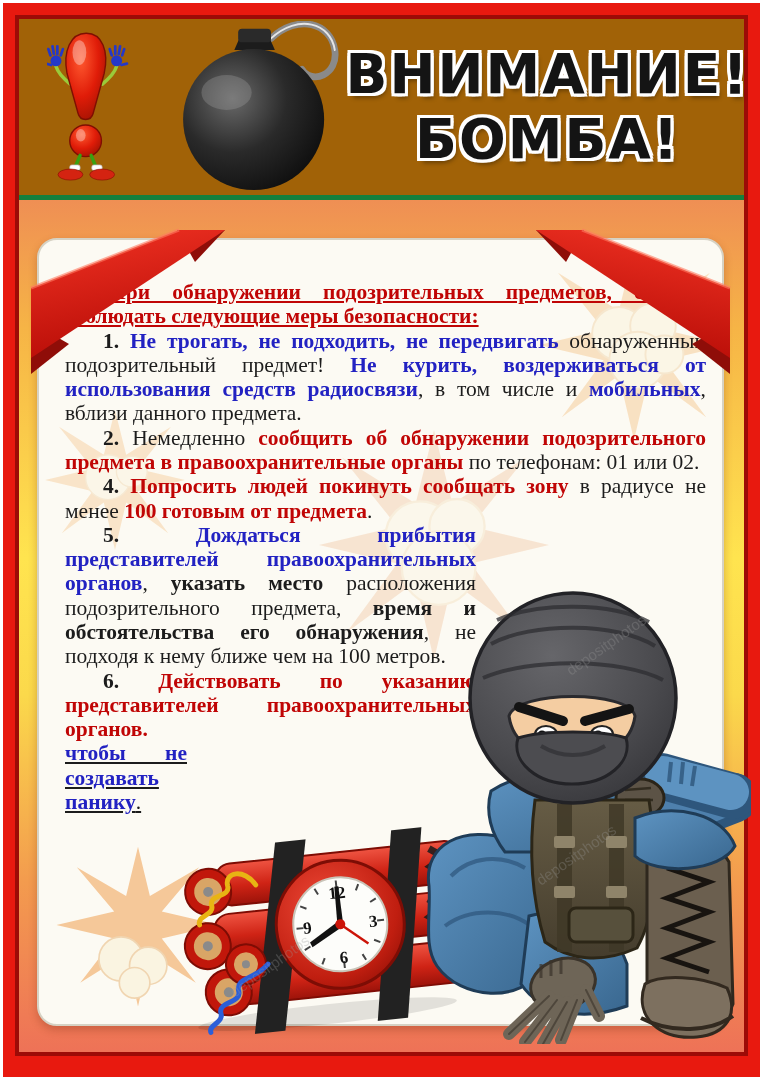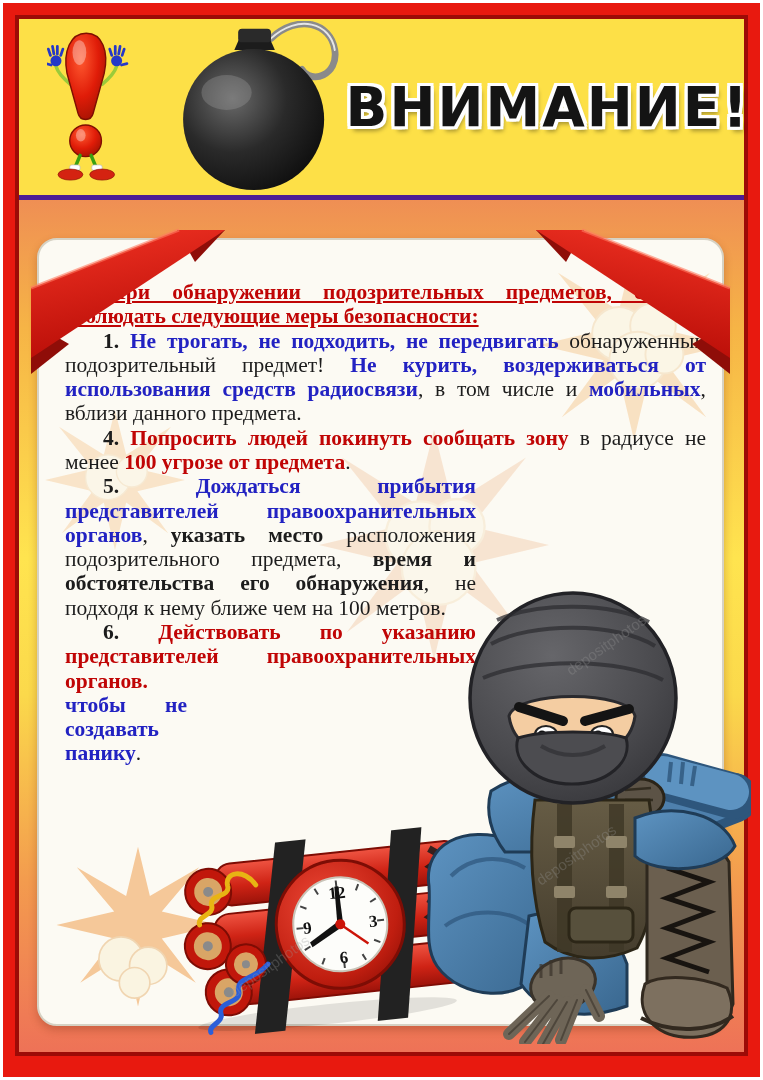--- a/index.html
+++ b/index.html
@@ -3,21 +3,21 @@
 <meta charset="utf-8">
 <style>
   html,body{margin:0;padding:0;background:#ffffff;}
   .poster{position:relative;width:763px;height:1080px;background:#ffffff;overflow:hidden;
           font-family:"Liberation Serif","DejaVu Serif",serif;}
   
   .border-red{position:absolute;inset:3px;background:#e8190f;}
   .border-dark{position:absolute;left:15px;right:15px;top:15px;bottom:24px;background:#9c0b07;}
   .inner{position:absolute;left:19px;right:19px;top:19px;bottom:28px;display:flex;flex-direction:column;}
   
-  .header{position:relative;height:176px;background:#fde047;border-bottom:5px solid #4c1d95;flex:0 0 auto;}
+  .header{position:relative;height:176px;background:#a16207;border-bottom:5px solid #15803d;flex:0 0 auto;}
   .char-svg{position:absolute;left:28px;top:6px;height:162px;}
   .bomb-svg{position:absolute;left:138px;top:2px;height:172px;}
   .title-block{position:absolute;left:340px;right:8px;top:0;bottom:0;display:flex;flex-direction:column;
                align-items:center;justify-content:center;gap:10px;}
   .title-line{font-family:"DejaVu Sans","Liberation Sans",sans-serif;font-weight:900;color:#141414;
               font-size:55px;letter-spacing:2px;line-height:1;white-space:nowrap;
               text-shadow:-3px -3px 0 #fff,3px -3px 0 #fff,-3px 3px 0 #fff,3px 3px 0 #fff,
                           -3px 0 0 #fff,3px 0 0 #fff,0 -3px 0 #fff,0 3px 0 #fff,3px 5px 4px rgba(0,0,0,.35);}
   
   .bodyband{position:relative;flex:1;
@@ -27,21 +27,21 @@
   
   .ribbon{position:absolute;width:250px;height:150px;z-index:6;}
   .ribbon.left{left:8px;top:26px;}
   .ribbon.right{right:10px;top:26px;transform:scaleX(-1);}
   
   .textzone{position:absolute;left:26px;right:16px;top:40px;z-index:3;
             font-size:21.5px;line-height:1.13;color:#1c1c1c;}
   .para{text-align:justify;text-indent:38px;margin:0;}
   .intro{color:#c00505;font-weight:bold;text-decoration:underline;text-indent:44px;}
   .narrow{margin-right:230px;}
-  .tail{width:122px;text-indent:0;}
+  .tail{width:122px;text-indent:0;text-decoration:underline;}
   .seg-black{color:#1c1c1c;} .seg-blue{color:#2222c2;margin-top:24px;} .seg-red{color:#c00505;} .seg-b{font-weight:bold;}
   
   .burst{position:absolute;z-index:1;}
   
   .figure{position:absolute;left:402px;top:386px;width:330px;height:458px;z-index:5;}
   .timebomb{position:absolute;left:150px;top:638px;width:310px;height:188px;z-index:4;transform:rotate(-6deg);}
   .wm{fill:#9a9a9a;opacity:.30;font-family:"Liberation Sans",sans-serif;font-size:15px;}
 </style>
 </head>
 <body>
@@ -96,20 +96,21 @@
         <path d="M118,18 C146,-8 180,2 184,30 C188,56 160,66 150,50" fill="none" stroke="#8a8a8a" stroke-width="7" stroke-linecap="round"></path>
         <path d="M118,18 C146,-8 180,2 184,30" fill="none" stroke="#e6e6e6" stroke-width="2" stroke-linecap="round"></path>
         <path d="M80,30 L122,30 L114,12 L88,12 Z" fill="#1c1c1c"></path>
         <rect x="84" y="8" width="34" height="14" rx="4" fill="#2a2a2a"></rect>
         <circle cx="100" cy="102" r="73" fill="url(#bmbG)"></circle>
         <ellipse cx="72" cy="74" rx="26" ry="18" fill="#9a9a9a" opacity="0.35"></ellipse>
       </svg>
 
       <div class="title-block">
         <div class="title-line">ВНИМАНИЕ!</div>
+        <div class="title-line">БОМБА!</div>
       </div>
     </div>
 
     <div class="bodyband">
 
       <div class="card">
 
         <svg class="burst" style="left:500px;top:10px;width:190px;height:190px;opacity:.35" viewBox="0 0 100 100">
           <polygon points="50,0 58,32 90,12 66,42 100,50 66,58 88,88 58,66 50,100 42,66 12,88 34,58 0,50 34,42 10,12 42,32" fill="#f3b46a"></polygon>
           <circle cx="42" cy="44" r="14" fill="#fbf0d0" stroke="#ecc58a"></circle>
@@ -131,21 +132,22 @@
         <svg class="burst" style="left:14px;top:600px;width:170px;height:170px;opacity:.55" viewBox="0 0 100 100">
           <polygon points="50,4 57,33 86,16 64,42 98,50 64,58 84,84 57,67 50,98 43,67 16,84 36,58 2,50 36,42 14,16 43,33" fill="#f0a050"></polygon>
           <circle cx="40" cy="70" r="13" fill="#faf0d4" stroke="#e8b87c"></circle>
             <circle cx="56" cy="74" r="11" fill="#faf0d4" stroke="#e8b87c"></circle>
           <circle cx="48" cy="84" r="9" fill="#faf0d4" stroke="#e8b87c"></circle>
         </svg>
 
         <div class="textzone">
           <p class="para intro">При обнаружении подозрительных предметов, следует соблюдать следующие меры безопасности:</p>
           <p class="para"><span class="seg-black seg-b">1. </span><span class="seg-blue seg-b">Не трогать, не подходить, не передвигать</span><span class="seg-black"> обнаруженный подозрительный предмет! </span><span class="seg-blue seg-b">Не курить, воздерживаться от использования средств радиосвязи</span><span class="seg-black">, в том числе и </span><span class="seg-blue seg-b">мобильных</span><span class="seg-black">, вблизи данного предмета.</span></p>
-          <p class="para"><span class="seg-black seg-b">4. </span><span class="seg-red seg-b">Попросить людей покинуть сообщать зону</span><span class="seg-black"> в радиусе не менее </span><span class="seg-red seg-b">100 угрозе от предмета</span><span class="seg-black">.</span></p>
+          <p class="para"><span class="seg-black seg-b">2. </span><span class="seg-black">Немедленно </span><span class="seg-red seg-b">сообщить об обнаружении подозрительного предмета в правоохранительные органы</span><span class="seg-black"> по телефонам: 01 или 02.</span></p>
+          <p class="para"><span class="seg-black seg-b">4. </span><span class="seg-red seg-b">Попросить людей покинуть сообщать зону</span><span class="seg-black"> в радиусе не менее </span><span class="seg-red seg-b">100 готовым от предмета</span><span class="seg-black">.</span></p>
           <p class="para narrow"><span class="seg-black seg-b">5. </span><span class="seg-blue seg-b">Дождаться прибытия представителей правоохранительных органов</span><span class="seg-black">, </span><span class="seg-black seg-b">указать место</span><span class="seg-black"> расположения подозрительного предмета, </span><span class="seg-black seg-b">время и обстоятельства его обнаружения</span><span class="seg-black">, не подходя к нему ближе чем на 100 метров.</span></p>
           <p class="para narrow"><span class="seg-black seg-b">6. </span><span class="seg-red seg-b">Действовать по указанию представителей правоохранительных органов.</span></p>
           <p class="para tail"><span class="seg-blue seg-b">чтобы не создавать панику</span><span class="seg-black">.</span></p>
         </div>
       </div>
 
       <svg class="ribbon left" viewBox="0 0 250 150">
         <defs>
             <linearGradient id="ribG" x1="0" y1="0" x2="0.3" y2="1">
           <stop offset="0%" stop-color="#f23324"></stop>

